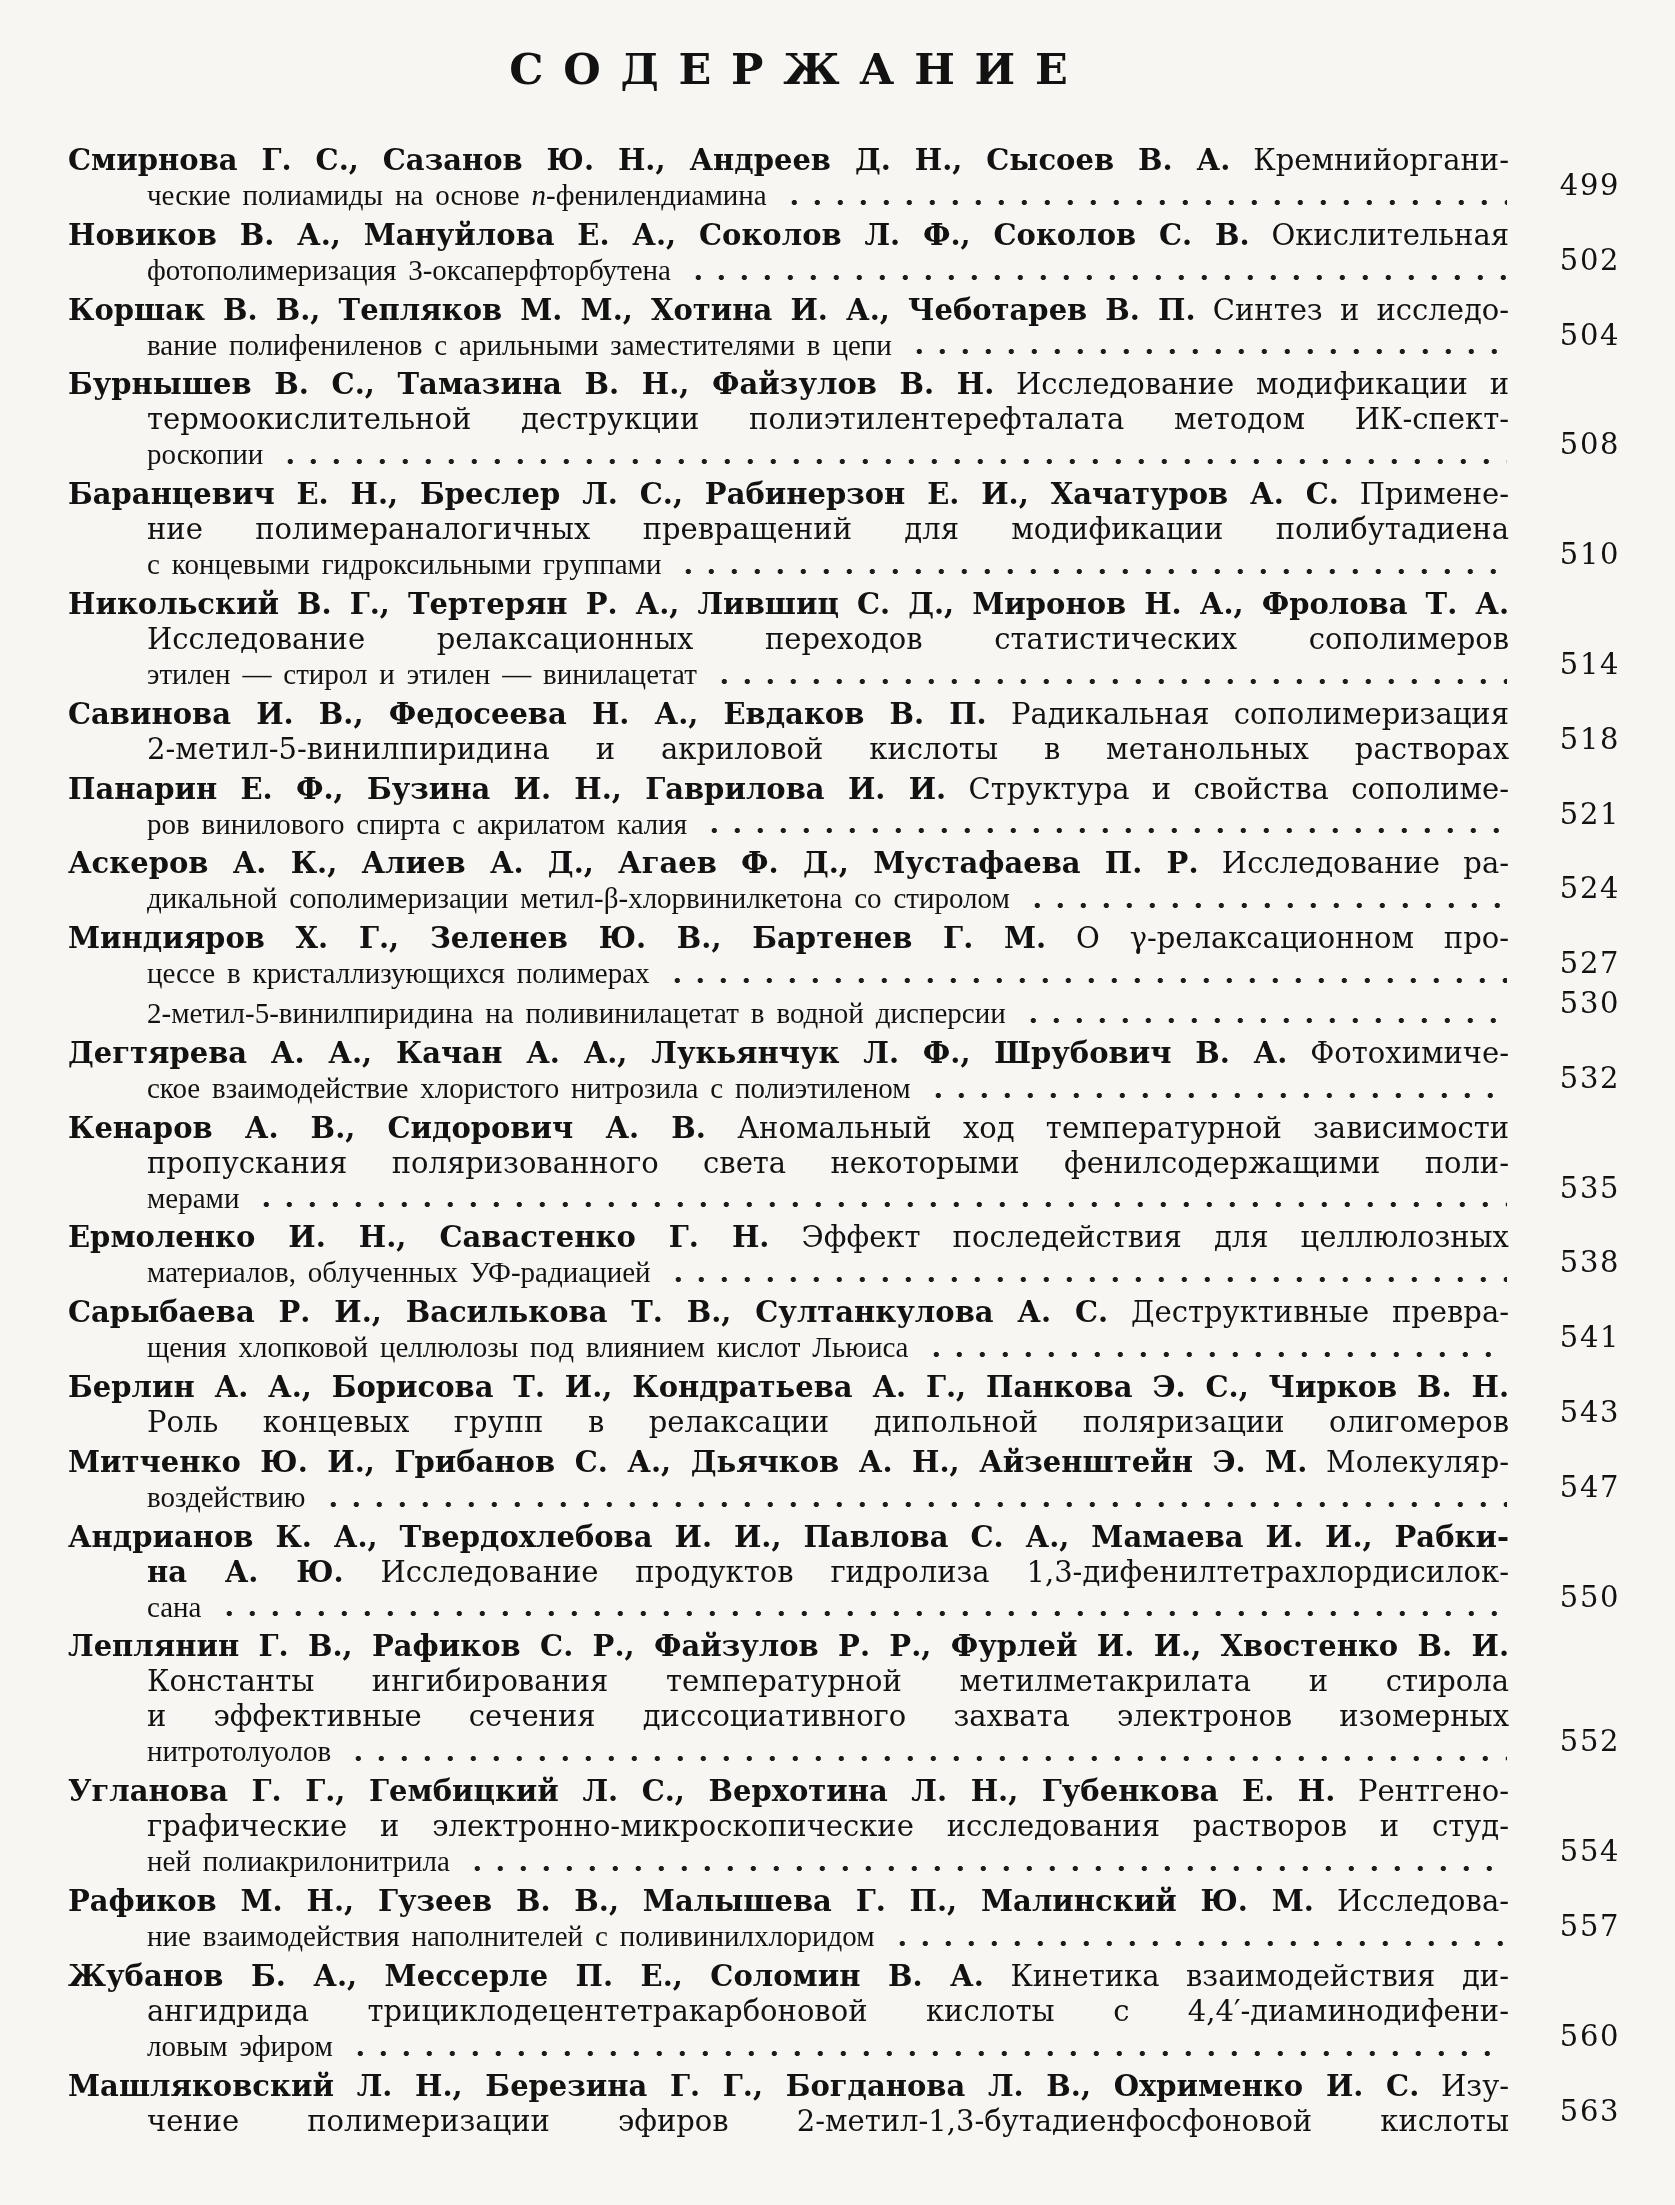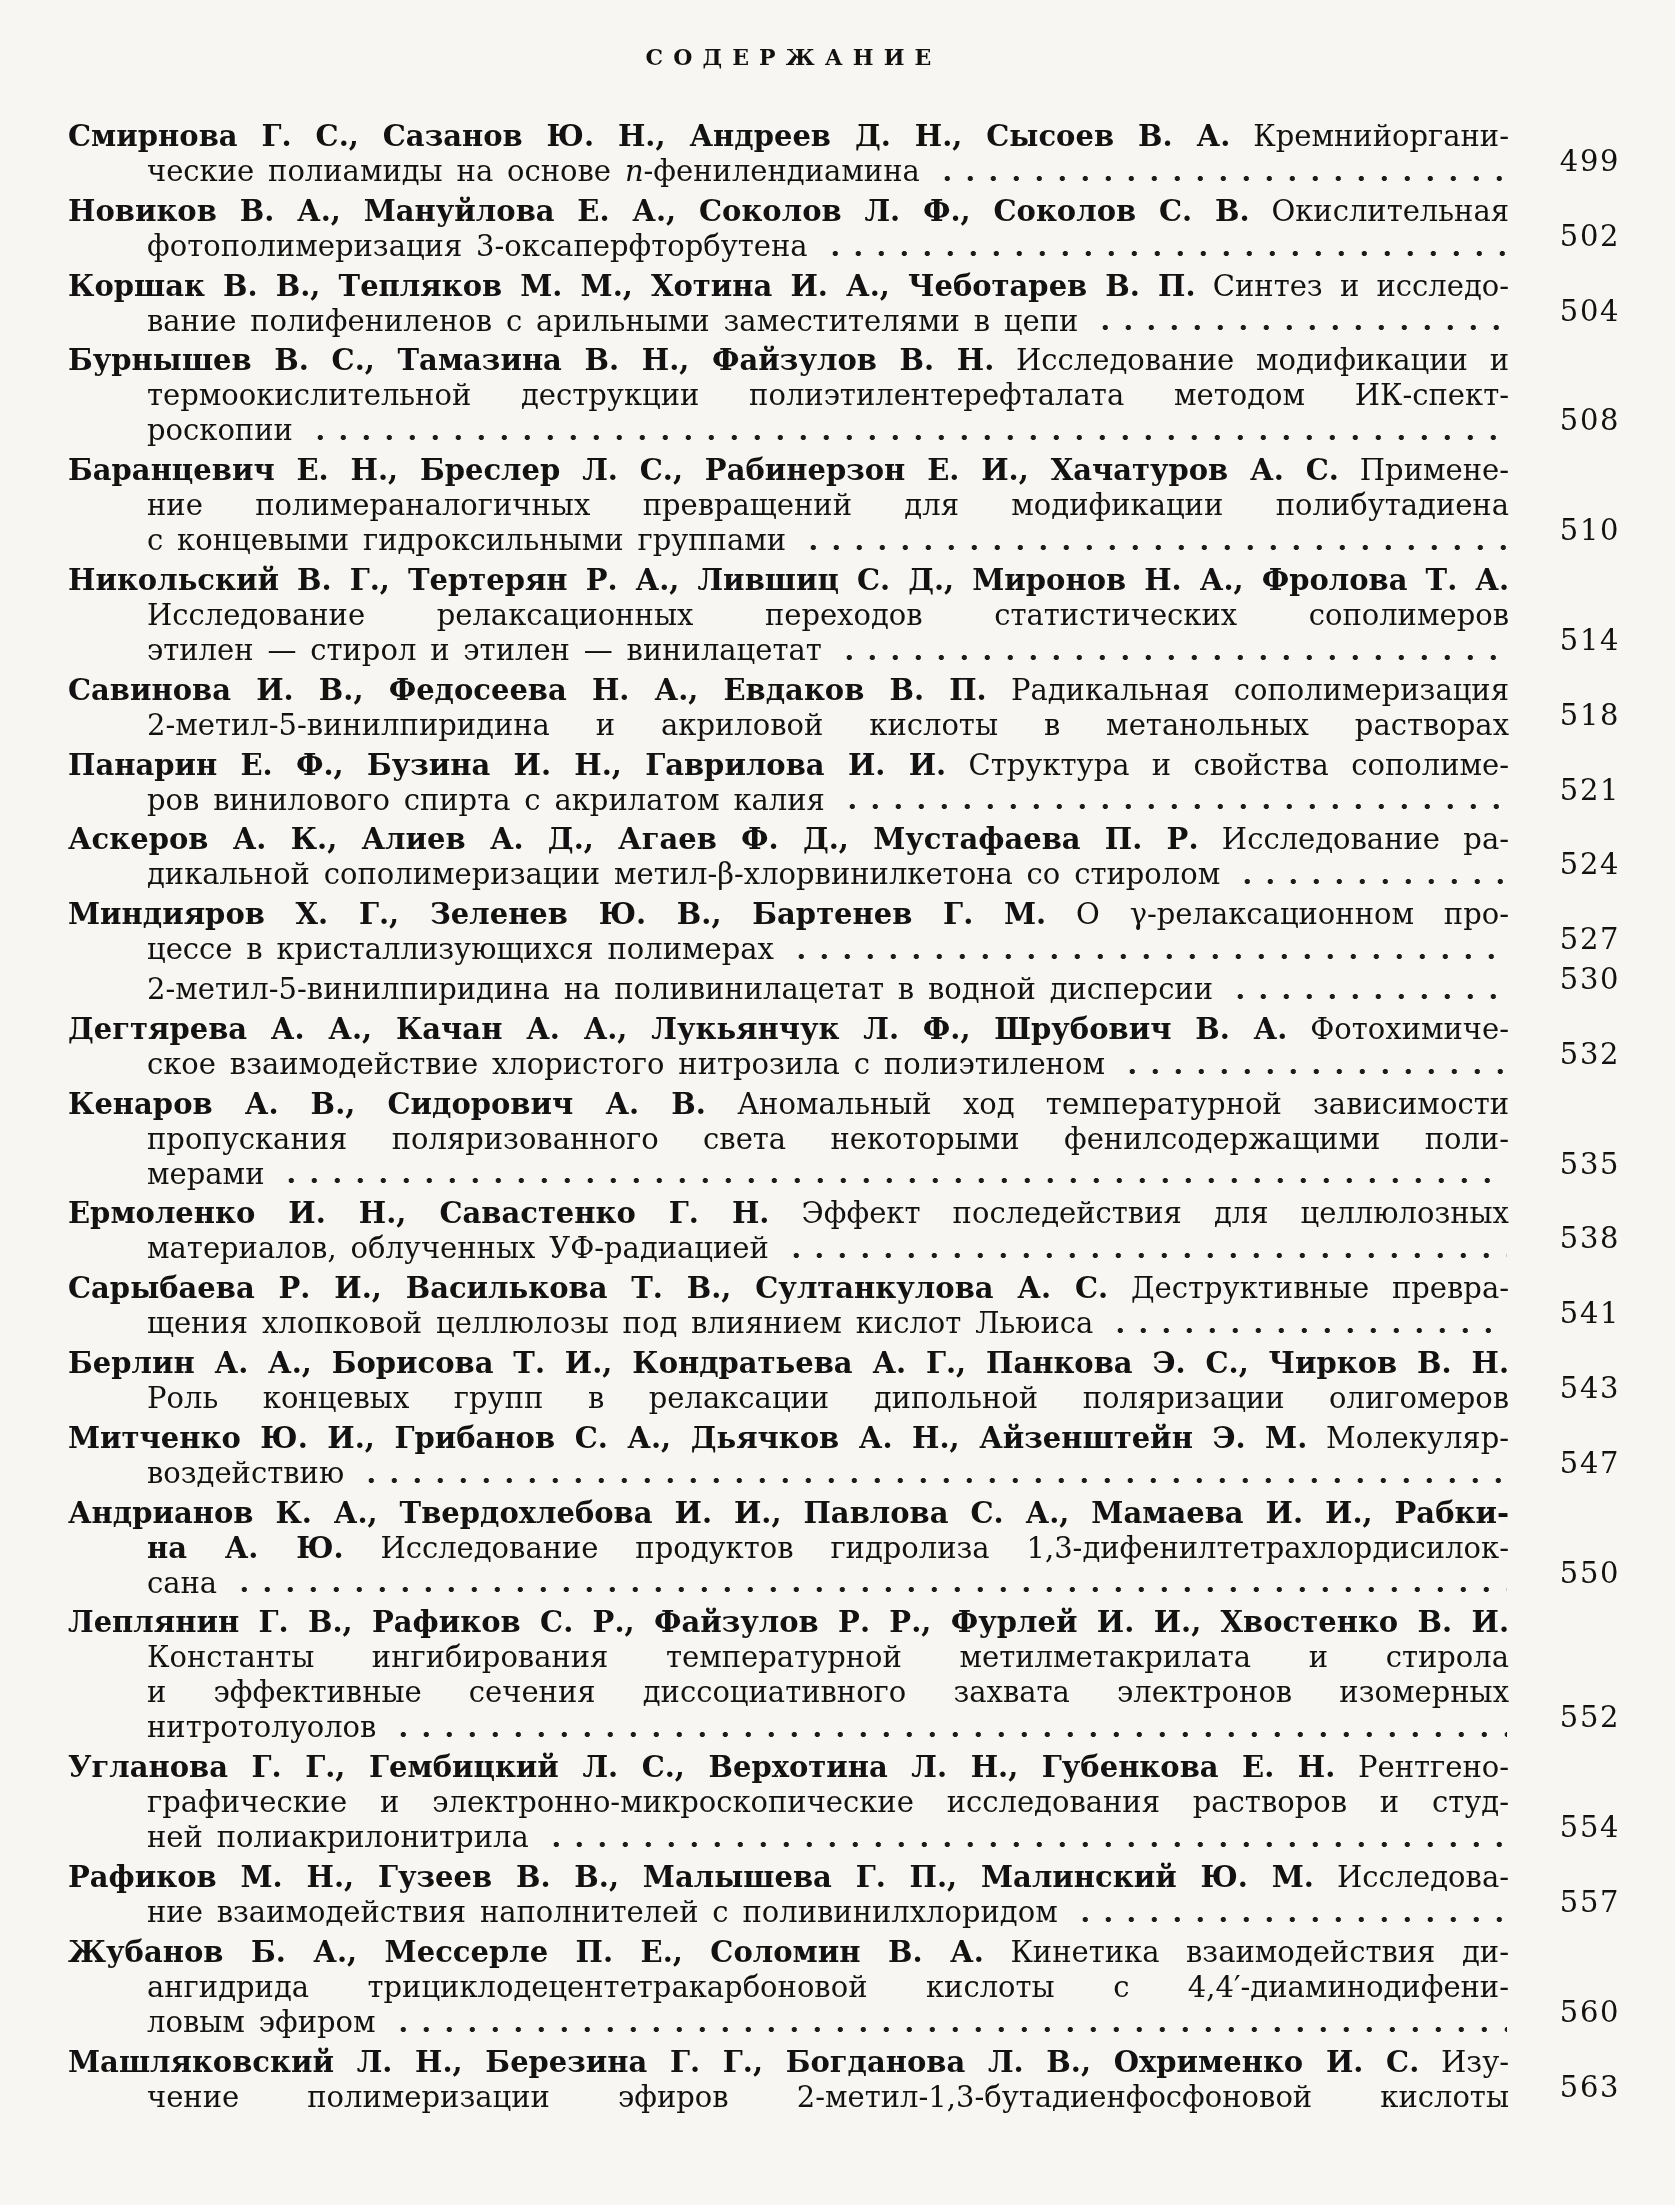--- a/index.html
+++ b/index.html
@@ -17,21 +17,21 @@
   }
   .page {
     box-sizing: border-box;
     width: 1676px;
     height: 2205px;
     padding: 44px 56px 0 68px;
   }
   .title {
     text-align: center;
     font-weight: bold;
-    font-size: 22px;
+    font-size: 43px;
     letter-spacing: 0.46em;
     text-indent: 0.46em;
     margin: 0 111px 49px 0;
     white-space: nowrap;
   }
   .entries { width: 100%; }
   .entry {
     display: flex;
     align-items: center;
     margin-bottom: 4.8px;
@@ -40,21 +40,21 @@
     flex: 1 1 auto;
     min-width: 0;
     word-spacing: 0.16em;
   }
   .line { line-height: 35px; }
   .line-full, .line-full-last {
     text-align: justify;
     text-align-last: justify;
   }
   .cont { padding-left: 79px; }
-  .line-dots { display: flex; }
+  .line-dots { display: flex; font-family: Liberation Serif, serif; }
   .line-dots .ltext { flex: 0 0 auto; white-space: nowrap; }
   .b { font-weight: bold; }
   .i { font-style: italic; }
   .leader {
     flex: 1 1 24px;
     min-width: 19px;
     margin-left: 11px;
     margin-right: 1.6px;
     background-image: radial-gradient(circle, #1c1c1c 2.4px, rgba(0,0,0,0) 2.9px);
     background-size: 23px 7.1px;

